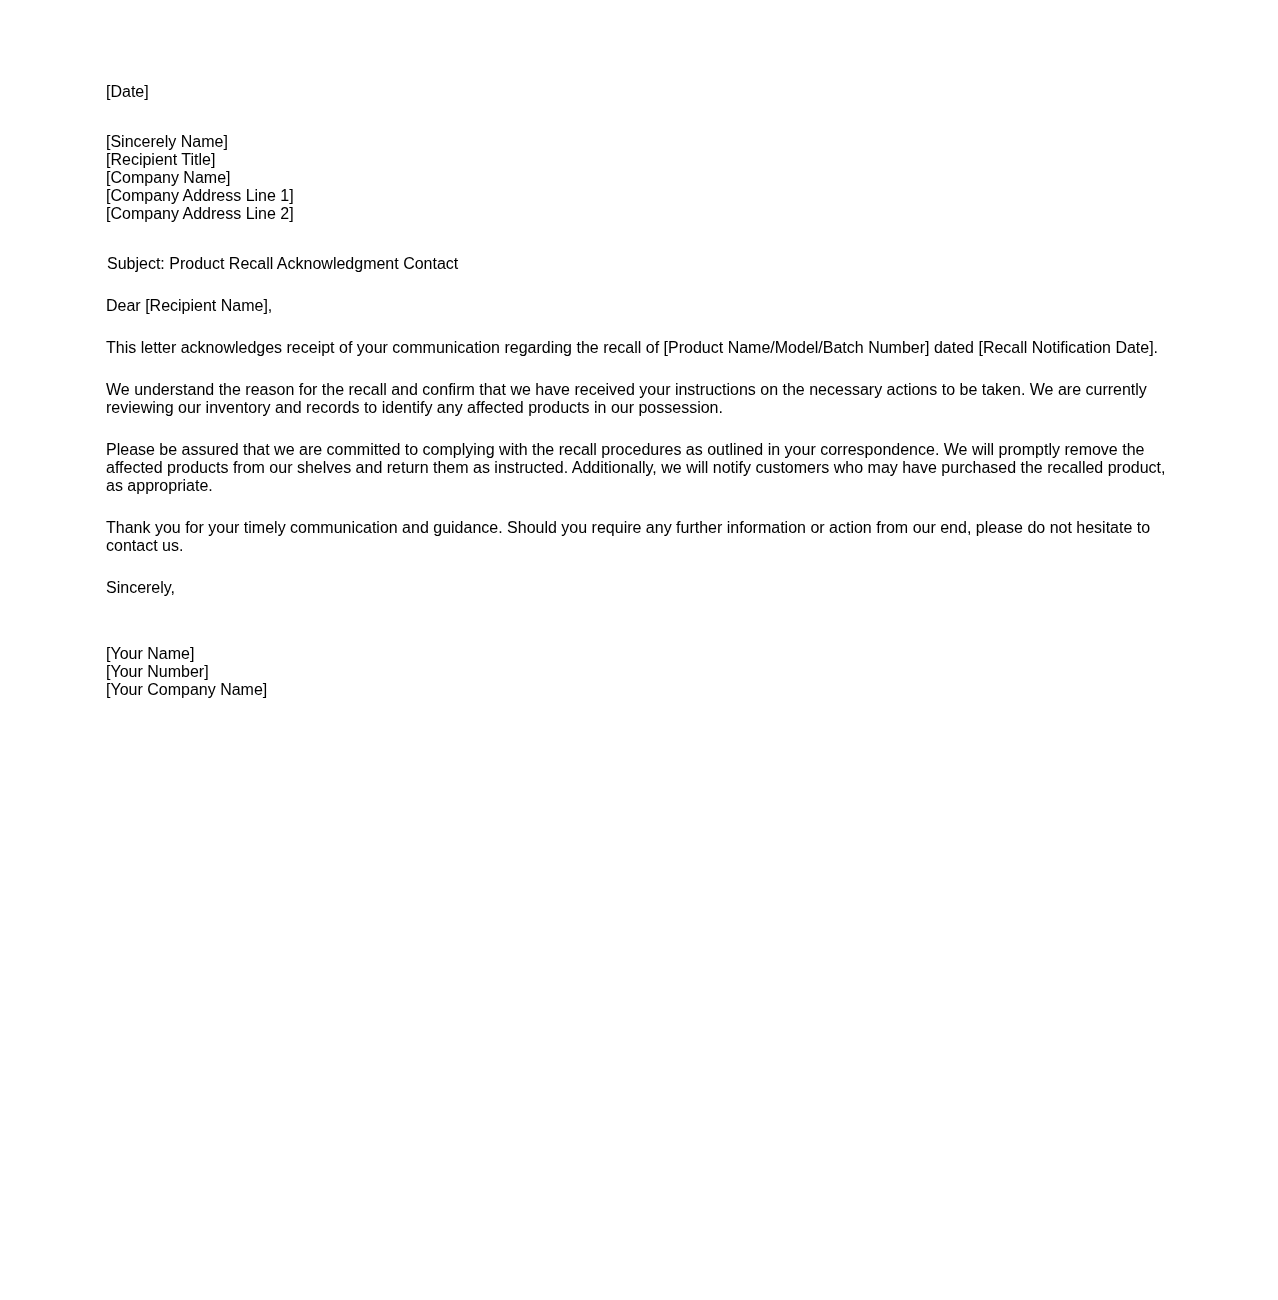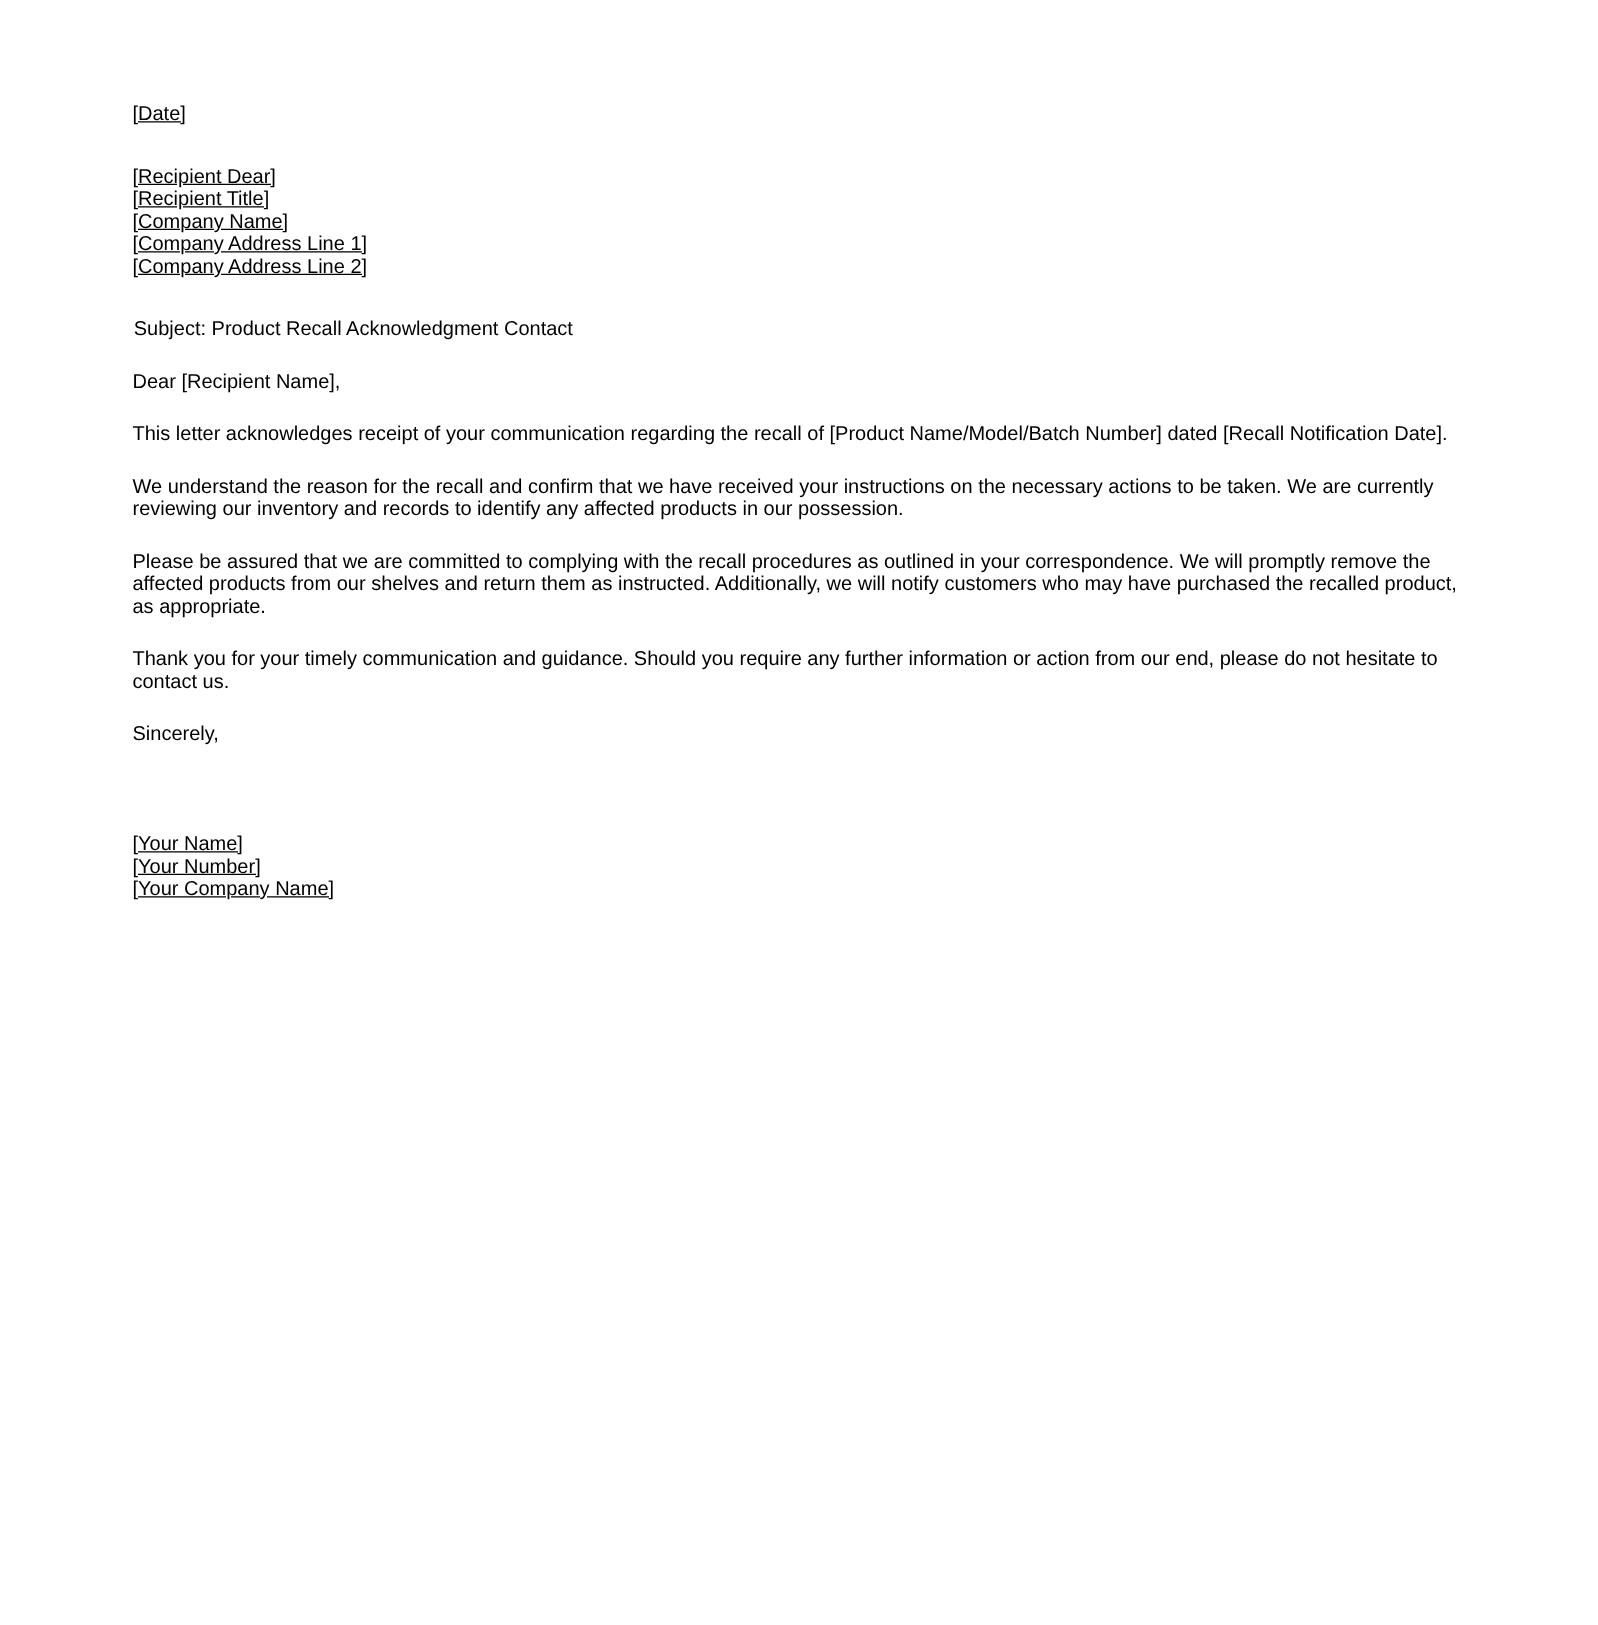--- a/index.html
+++ b/index.html
@@ -16,40 +16,40 @@
       line-height: 18px;
       color: #000000;
     }
     .letter {
       position: absolute;
       left: 106px;
       top: 83px;
       width: 1070px;
     }
     .block { margin: 0; }
-    .line { display: block; white-space: nowrap; text-decoration: underline; }
+    .line { display: block; white-space: nowrap; }
     .date { margin-bottom: 32px; }
     .recipient { margin-bottom: 32px; }
     .subject { margin-bottom: 24px; padding-left: 1px; }
     .subject b { font-weight: normal; }
     .greeting { margin-bottom: 24px; }
     .para { margin: 0 0 24px 0; }
-    .closing { margin-bottom: 70px; }
+    .closing { margin-bottom: 48px; }
   </style>
 </head>
 <body>
 
 <div class="letter">
 
   <div class="block date">
     <span class="line">[Date]</span>
   </div>
 
   <div class="block recipient">
-    <span class="line">[Recipient Dear]</span>
+    <span class="line">[Sincerely Name]</span>
     <span class="line">[Recipient Title]</span>
     <span class="line">[Company Name]</span>
     <span class="line">[Company Address Line 1]</span>
     <span class="line">[Company Address Line 2]</span>
   </div>
 
   <div class="block subject"><b>Subject:</b><span> Product Recall Acknowledgment Contact</span></div>
 
   <div class="block greeting">Dear [Recipient Name],</div>
 

